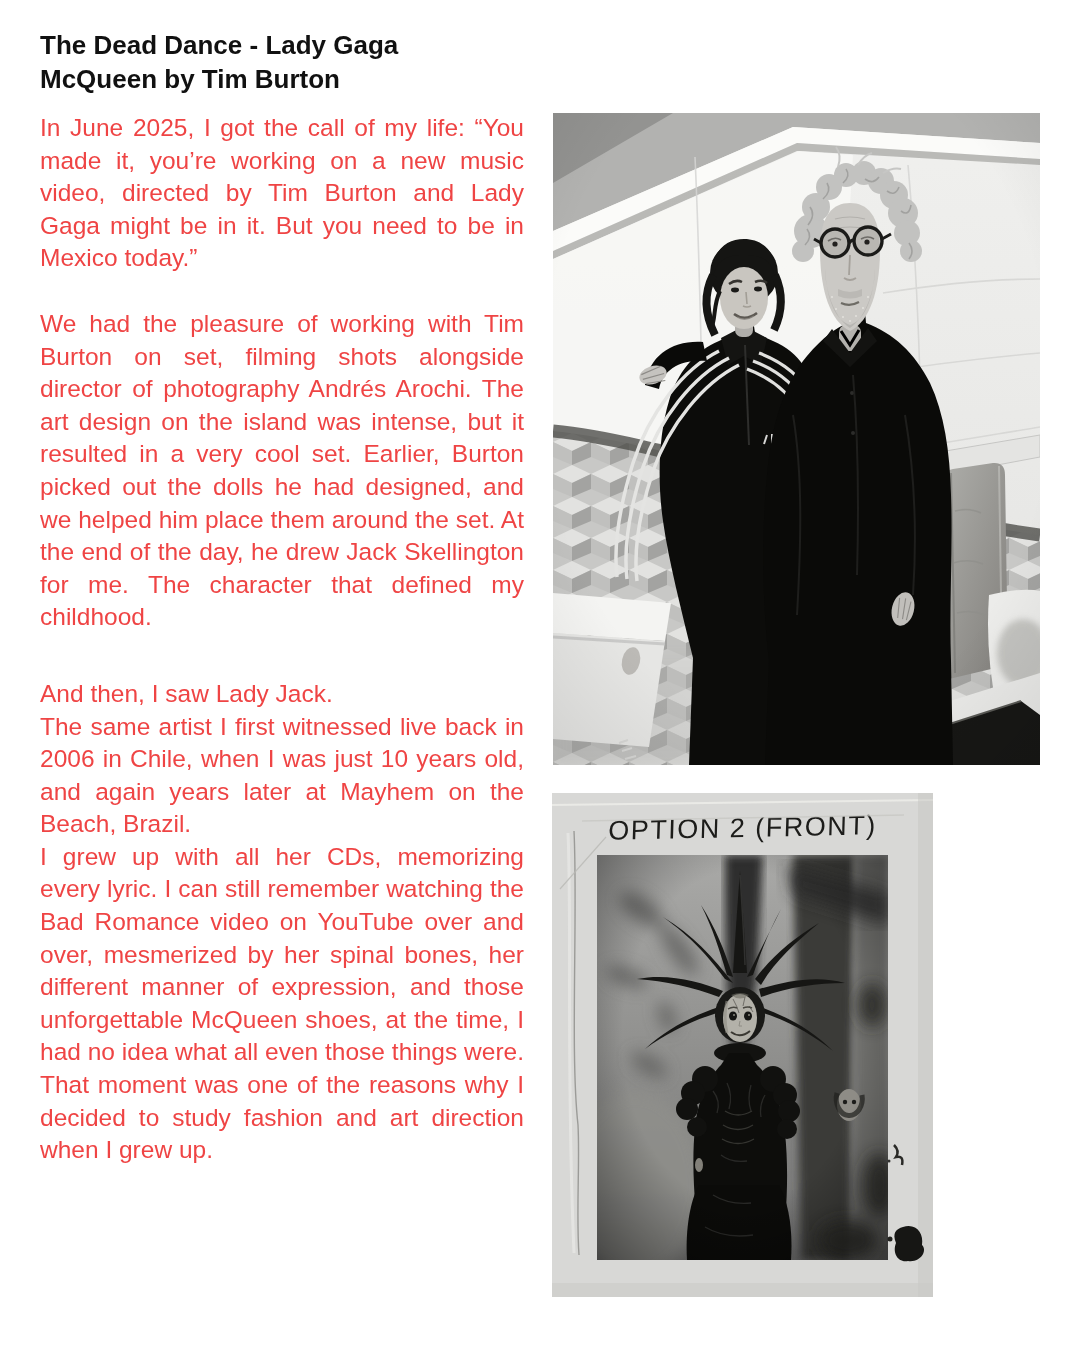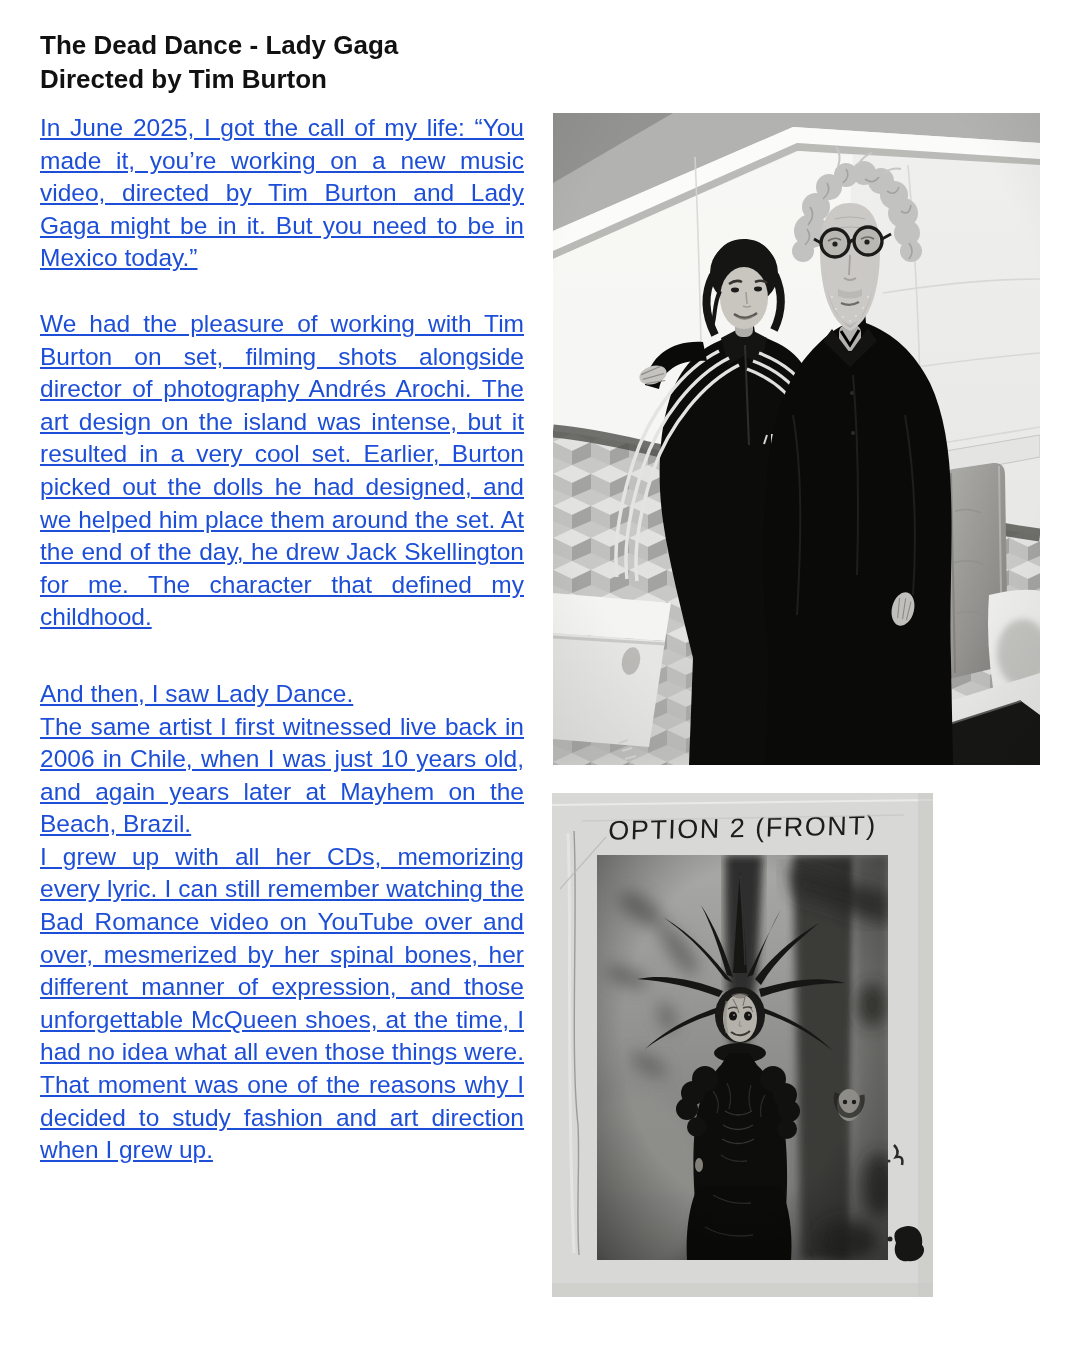--- a/index.html
+++ b/index.html
@@ -13,22 +13,21 @@
   }
   .text-column{
     position:absolute;left:40px;top:28px;width:484px;
   }
   .title{margin:0 0 16px 0;font-size:26px;line-height:34px;font-weight:bold;color:#111;}
   .title-line{display:block;}
   .para{
     margin:0 0 33px 0;
     font-size:24.5px;line-height:32.6px;
     text-align:justify;
-    color:#1d4ed8;
-    text-decoration:underline;
+    color:#ef4444;
   }
   .para.gap-lg{margin-bottom:44px;}
   .para.joined{margin-bottom:0;}
   figure{margin:0;padding:0;}
   .photo-backstage{
     position:absolute;left:553px;top:113px;width:487px;height:652px;
     background:#e9e9e7;
   }
   .photo-backstage svg{display:block;width:100%;height:100%;}
   .photo-doll{
@@ -54,25 +53,25 @@
   }
 </style>
 </head>
 <body>
 
 <div class="page">
 
   <div class="text-column">
     <h1 class="title">
       <span class="title-line">The Dead Dance - Lady Gaga</span>
-      <span class="title-line">Directed by Tim Burton</span>
+      <span class="title-line">McQueen by Tim Burton</span>
     </h1>
     <p class="para">In June 2025, I got the call of my life: “You made it, you’re working on a new music video, directed by Tim Burton and Lady Gaga might be in it. But you need to be in Mexico today.”</p>
     <p class="para gap-lg">We had the pleasure of working with Tim Burton on set, filming  shots alongside director of photography Andrés Arochi. The art design on the island was intense, but it resulted in a very cool set. Earlier, Burton picked out the dolls he had designed, and we helped him place them around the set. At the end of the day, he drew Jack Skellington for me. The character that defined my childhood.</p>
-    <p class="para joined">And then, I saw Lady Dance.</p>
+    <p class="para joined">And then, I saw Lady Jack.</p>
     <p class="para joined">The same artist I first witnessed live back in 2006 in Chile, when I was just 10 years old, and again years later at Mayhem on the Beach, Brazil.</p>
     <p class="para joined">I grew up with all her CDs, memorizing every lyric. I can still remember watching the Bad Romance video on YouTube over and over, mesmerized by her spinal bones, her different manner of expression, and those unforgettable McQueen shoes, at the time, I had no idea what all even those things were. That moment was one of the reasons why I decided to study fashion and art direction when I grew up.</p>
   </div>
 
   <figure class="photo-backstage">
     <svg viewBox="0 0 487 652" preserveAspectRatio="none">
       <defs>
         <linearGradient id="wallGrad" x1="0" y1="0" x2="0" y2="1">
           <stop offset="0" stop-color="#f0f0ee"></stop>
             <stop offset="1" stop-color="#e3e3e1"></stop>

